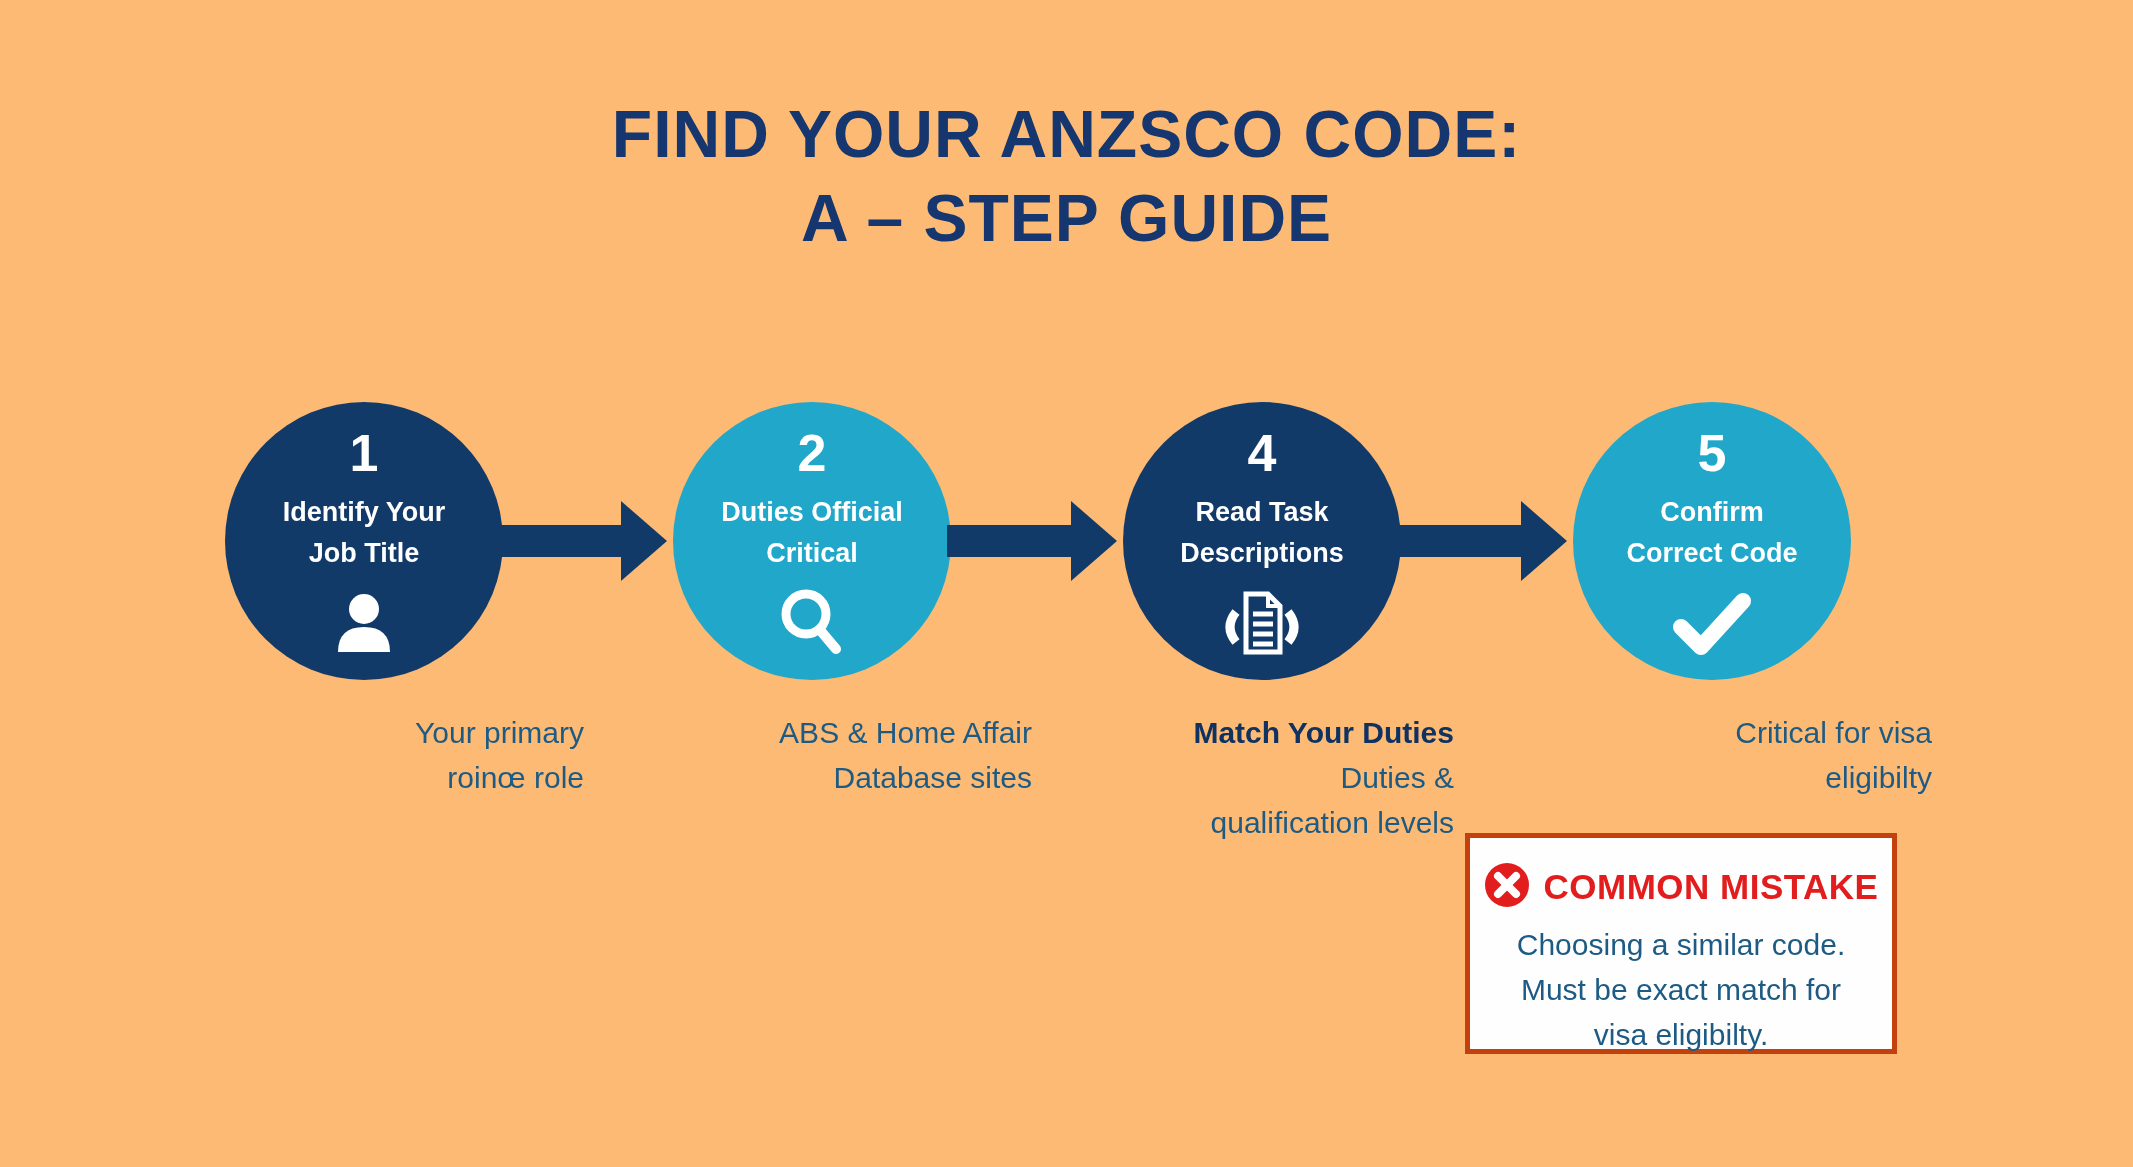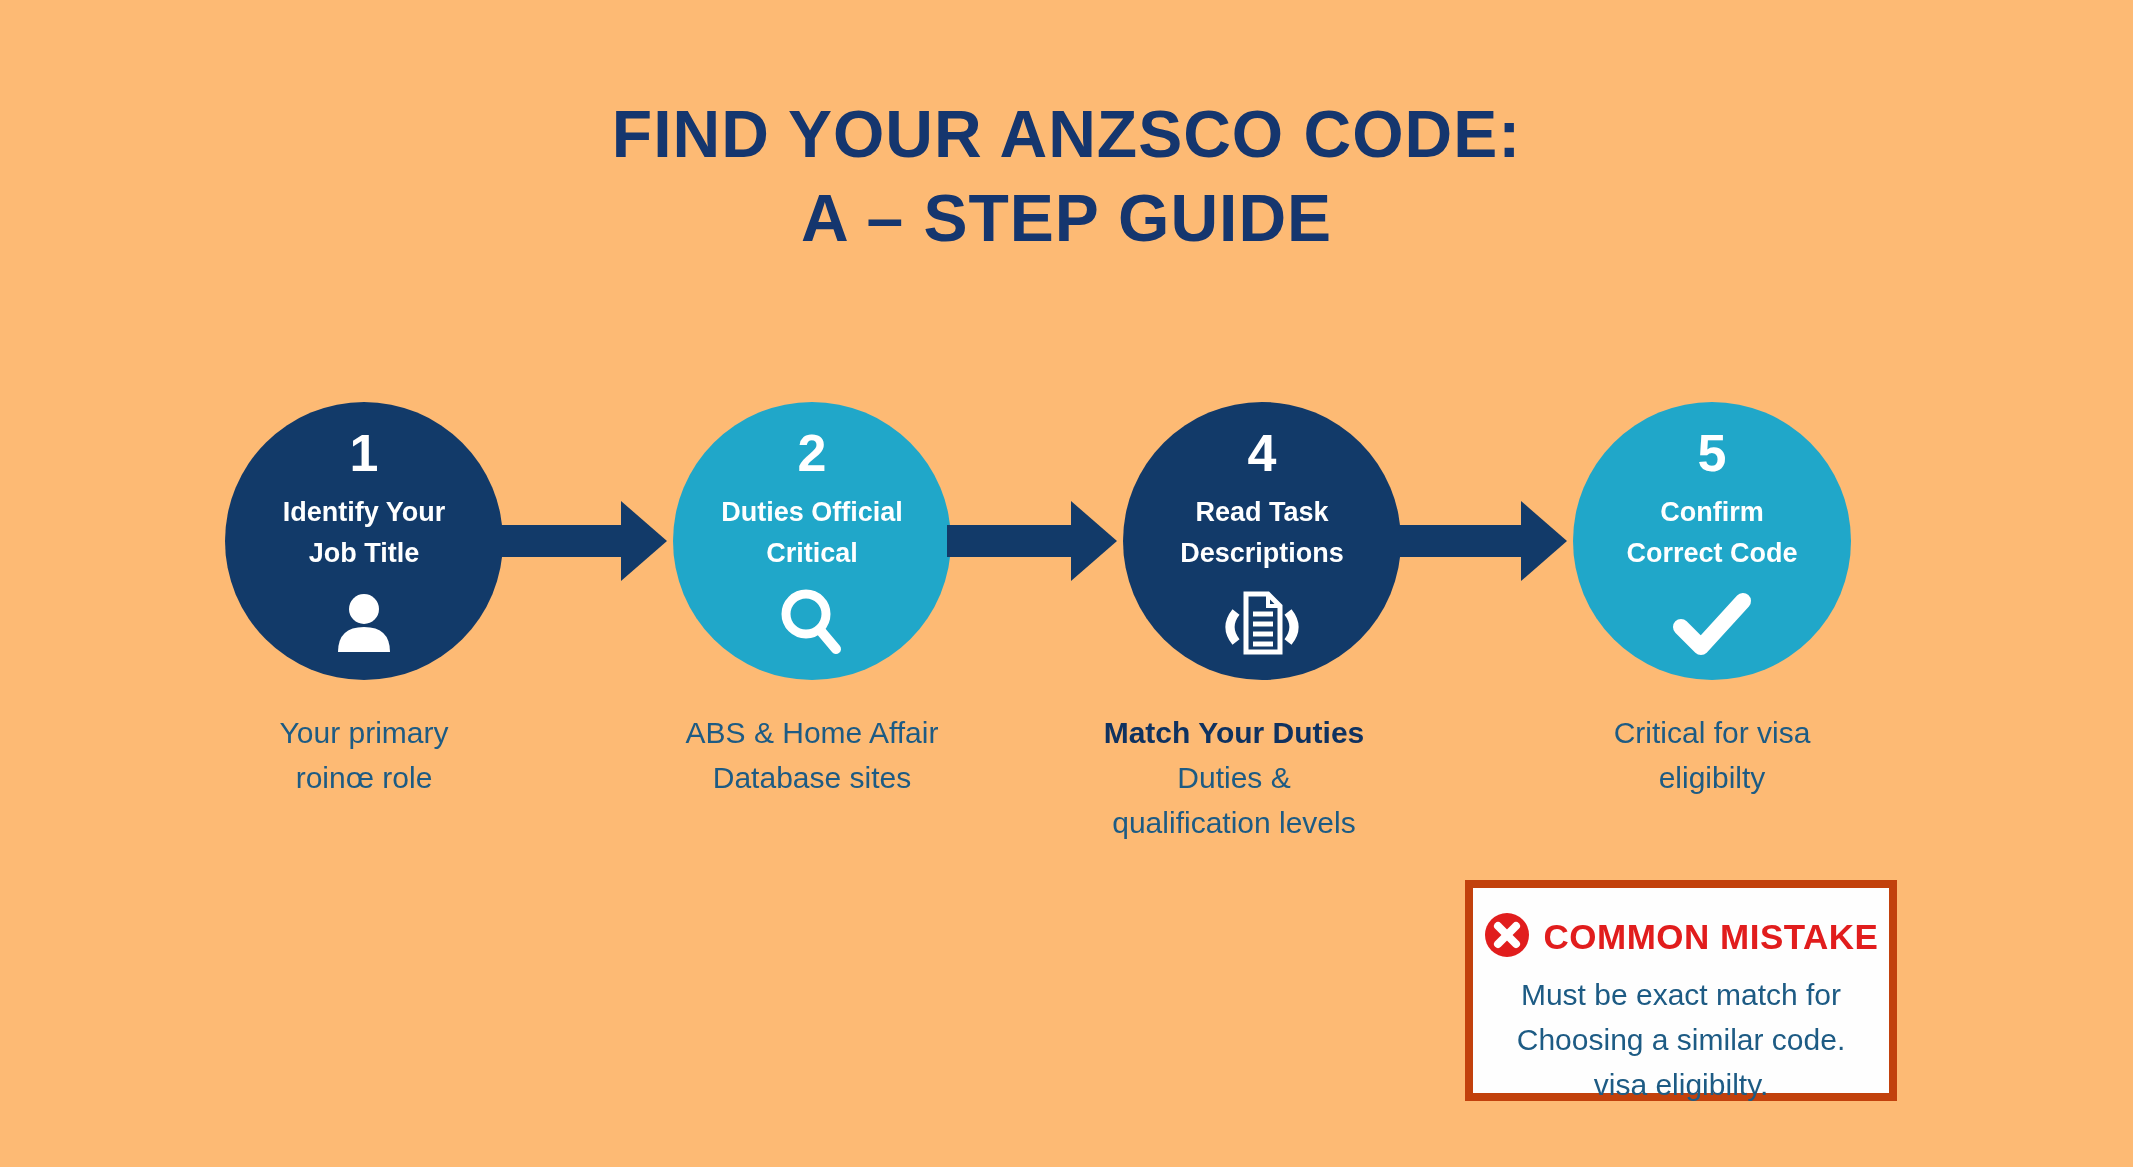--- a/index.html
+++ b/index.html
@@ -28,29 +28,29 @@
   .arrow{position:absolute;top:501px;width:170px;height:80px;}
   .a1{left:497px;} .a2{left:947px;} .a3{left:1397px;}
   .arrow .shaft{position:absolute;left:0;top:24px;width:126px;height:32px;background:#123a69;}
   .arrow .head{
     position:absolute;left:124px;top:0;width:0;height:0;
     border-top:40px solid transparent;border-bottom:40px solid transparent;
     border-left:46px solid #123a69;
   }
   
   .caption{
-    position:absolute;top:710px;width:440px;text-align:center;
+    position:absolute;top:710px;width:440px;text-align:right;
     color:#1d5b84;font-size:30px;line-height:45px;
   }
   .p1{left:144px;} .p2{left:592px;} .p3{left:1014px;} .p4{left:1492px;}
   .caption .bold{color:#0f3260;font-weight:bold;}
   
   .mistake{
     position:absolute;left:1465px;top:833px;width:432px;height:221px;
-    border:8px solid #c2410c;background:#fefefe;box-sizing:border-box;margin-top:47px;
+    border:5px solid #c2410c;background:#fefefe;box-sizing:border-box;
   }
   .mistake .hdr{
     display:flex;align-items:center;justify-content:center;gap:14px;margin-top:24px;
   }
   .mistake .hdr-title{color:#e11d1d;font-weight:bold;font-size:35px;letter-spacing:0.5px;}
   .mistake .body{
     margin-top:10px;text-align:center;color:#1d5b84;font-size:30px;line-height:45px;
   }
 </style>
 </head>
@@ -165,19 +165,19 @@
       <span>
         <svg width="46" height="46" viewBox="0 0 46 46">
           <circle cx="23" cy="23" r="22" fill="#e11d1d"></circle>
           <line x1="14" y1="14" x2="32" y2="32" stroke="#ffffff" stroke-width="8" stroke-linecap="round"></line>
           <line x1="32" y1="14" x2="14" y2="32" stroke="#ffffff" stroke-width="8" stroke-linecap="round"></line>
         </svg>
       </span>
       <span class="hdr-title">COMMON MISTAKE</span>
     </div>
     <div class="body">
+      <div>Choosing a similar code.</div>
       <div>Must be exact match for</div>
-      <div>Choosing a similar code.</div>
       <div>visa eligibilty.</div>
     </div>
   </div>
 
 </div>
 
 </body></html>

